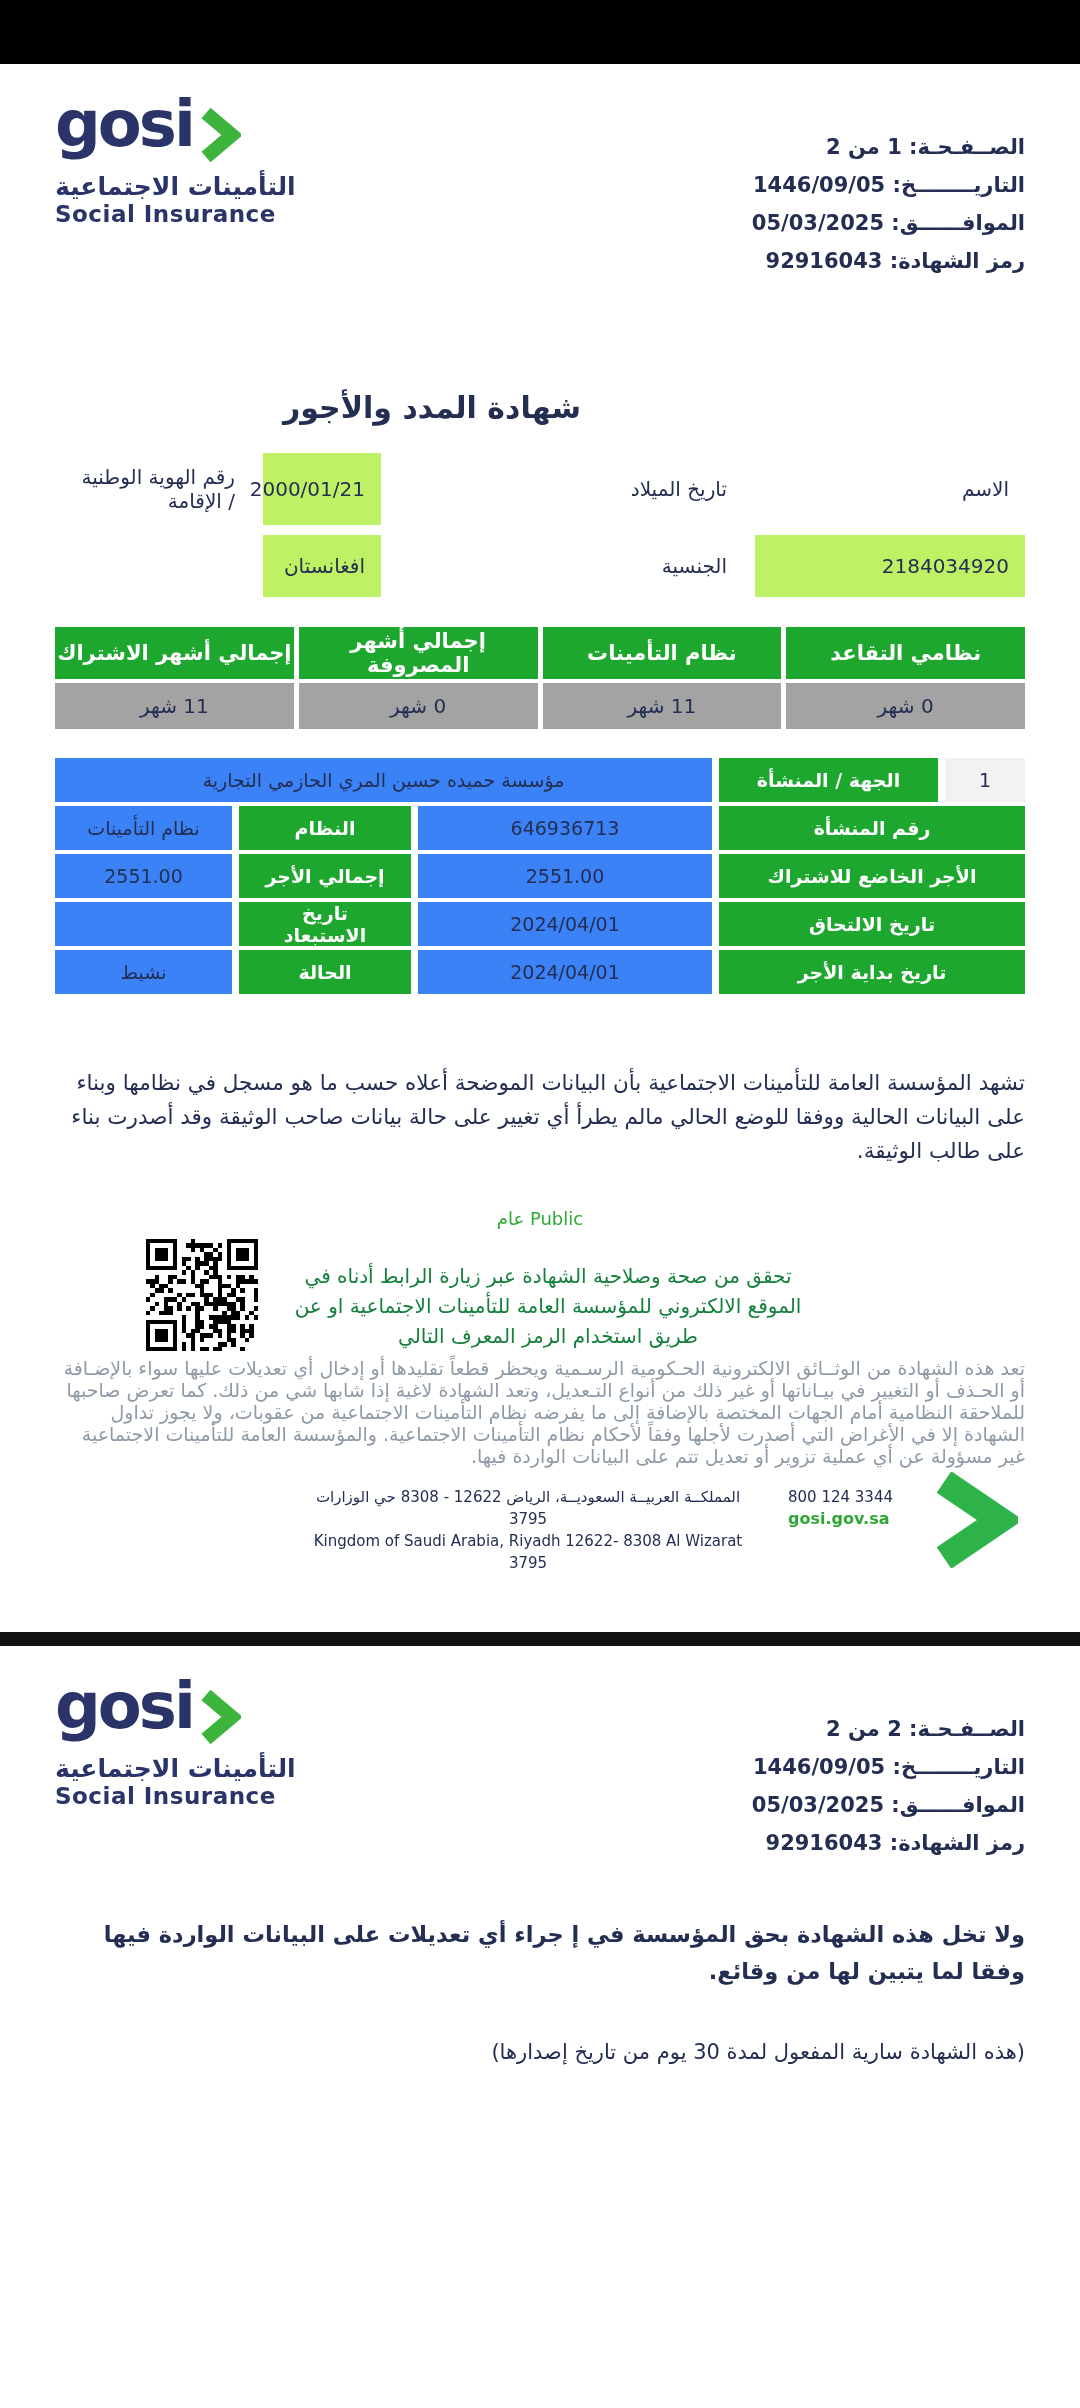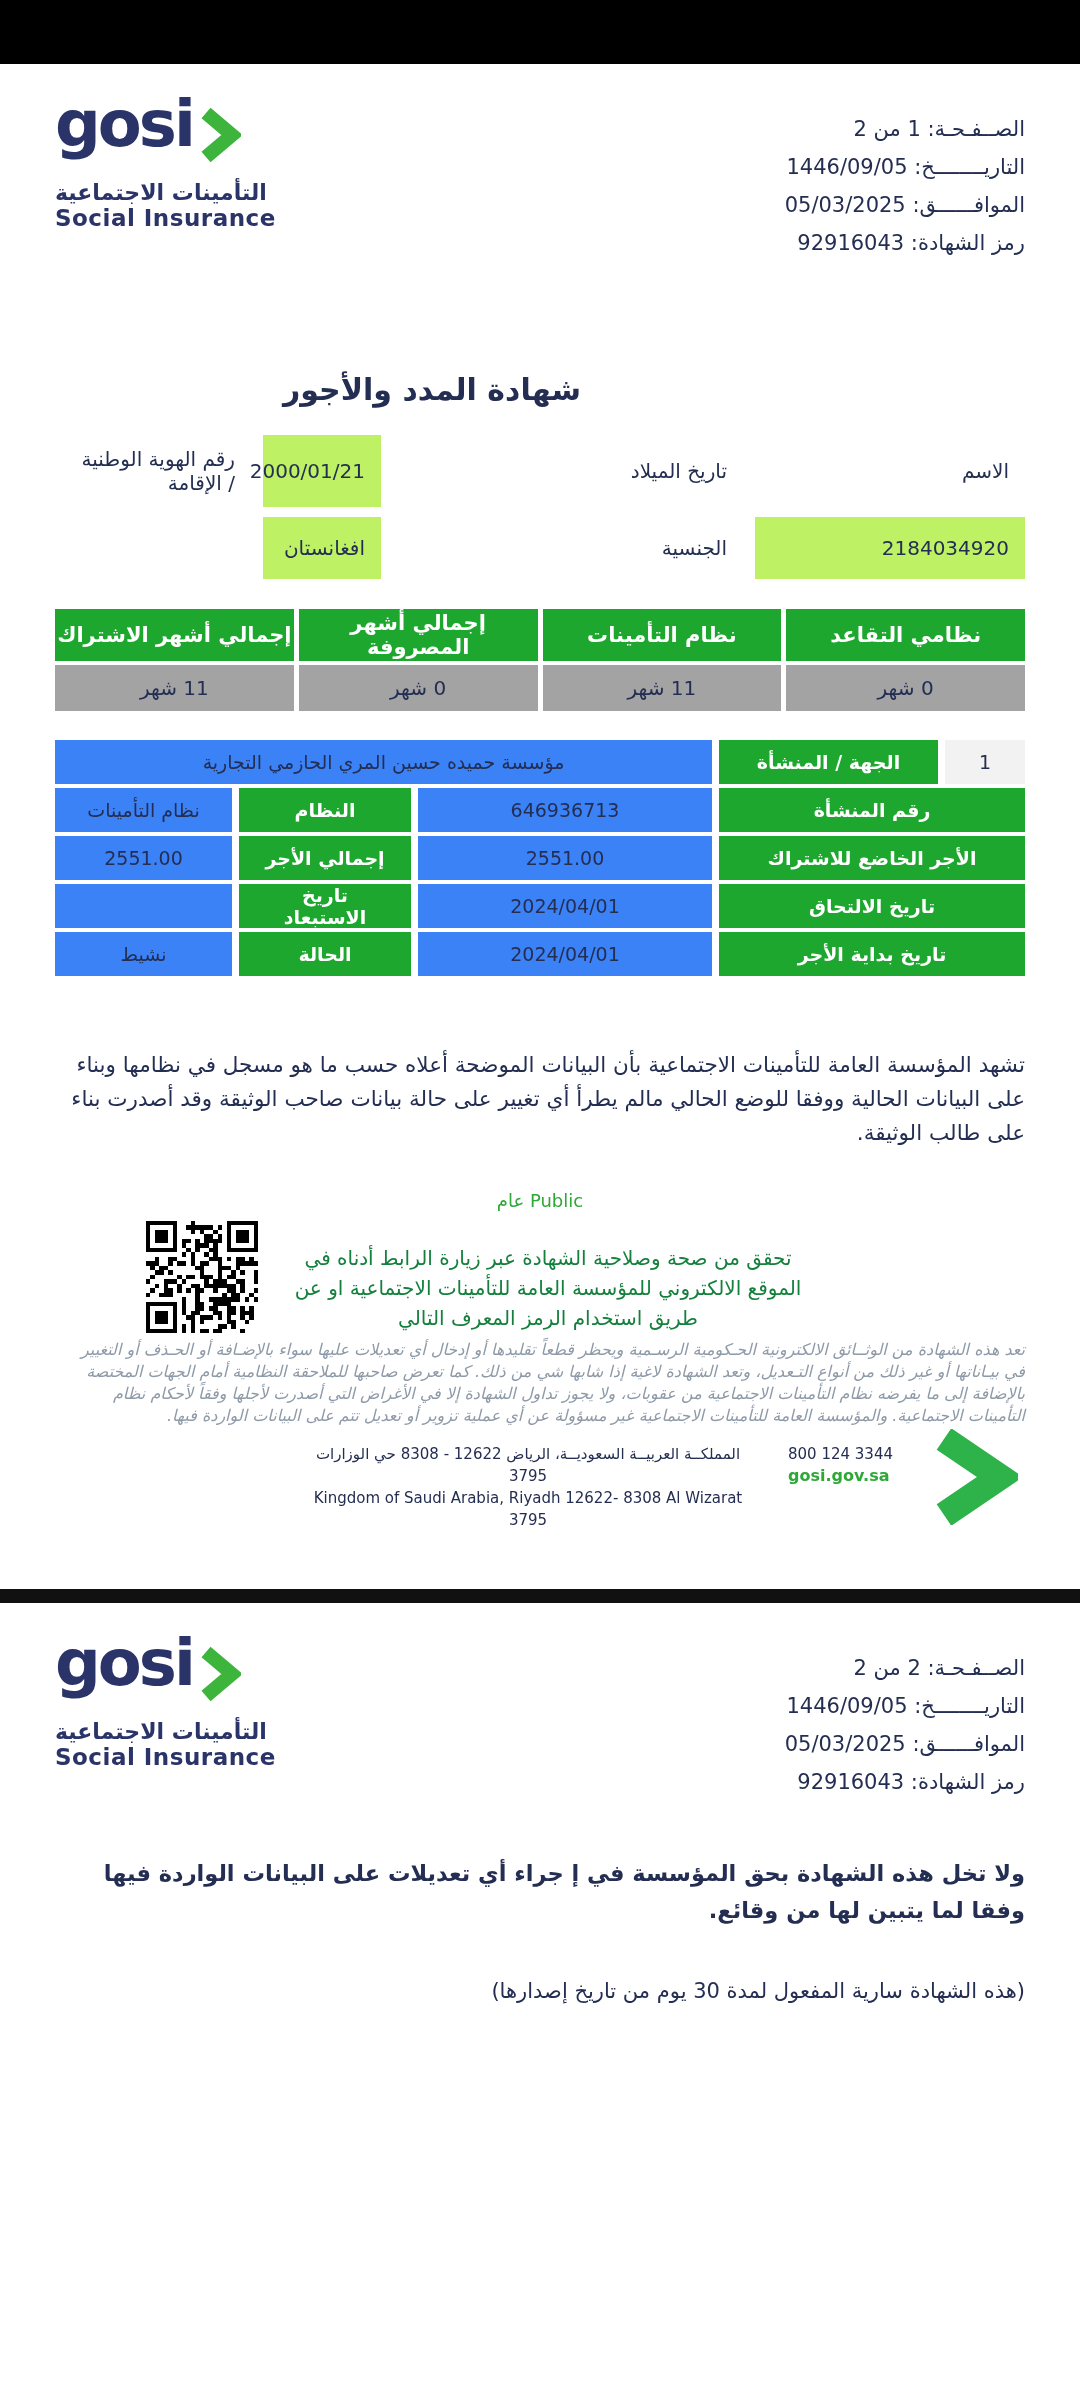--- a/index.html
+++ b/index.html
@@ -5,26 +5,26 @@
   * { box-sizing: border-box; }
   body {
     margin: 0; width: 1080px; height: 2408px; background: #fff;
     font-family: "DejaVu Sans", sans-serif; color: #242e52; overflow: hidden;
   }
   .topbar { height: 64px; background: #000; }
   .page { padding: 0 55px; direction: rtl; }
 
   
   .page-header { display: flex; justify-content: space-between; align-items: flex-start; margin-top: 30px; }
-  .meta { margin-top: 16px; font-size: 21px; line-height: 38px; }
+  .meta { margin-top: 34px; font-size: 21px; line-height: 38px; font-weight: bold; }
   .logo { direction: ltr; text-align: left; }
   .logo-word { display: flex; align-items: flex-start; }
   .wordmark { font-size: 64px; font-weight: bold; color: #2a3468; letter-spacing: -3px; line-height: 0.95; }
   .logo-chev { margin: 12px 0 0 6px; }
-  .tag-ar { font-size: 22px; font-weight: bold; color: #2a3468; margin-top: 12px; }
+  .tag-ar { font-size: 25px; font-weight: bold; color: #2a3468; margin-top: 4px; }
   .tag-en { font-size: 23px; font-weight: bold; color: #2a3468; letter-spacing: .5px; }
 
   .title { font-size: 30px; font-weight: bold; text-align: center; transform: translateX(-108px); margin: 110px 0 0 0; }
 
   
   .t-personal { display: grid; grid-template-columns: 270px 350px 118px 1fr; gap: 10px 12px; margin-top: 28px; font-size: 20px; }
   .t-personal .lbl { display: flex; align-items: center; padding: 0 16px; }
   .t-personal .val { background: #bef264; display: flex; align-items: center; padding: 8px 16px; }
   .t-personal > :nth-child(-n+4) { min-height: 72px; }
   .t-personal > :nth-child(n+5) { min-height: 62px; }
@@ -42,21 +42,21 @@
   .t-est .v { background: #3b82f6; display: flex; align-items: center; justify-content: center; min-height: 44px; }
   .t-est .idx { background: #f2f2f2; display: flex; align-items: center; justify-content: center; min-height: 44px; }
 
   .statement { margin-top: 72px; font-size: 21.5px; line-height: 34px; text-align: right; }
   .classification { direction: ltr; text-align: center; color: #2ea836; font-size: 18px; margin-top: 40px; }
 
   .qr-row { direction: ltr; display: flex; margin-top: 10px; }
   .qr { width: 112px; height: 112px; margin-left: 91px; flex: none; }
   .qr-text { width: 520px; margin-left: 30px; padding-top: 22px; text-align: center; color: #15803d; font-size: 20px; line-height: 30px; direction: rtl; }
 
-  .fineprint { margin-top: 6px; color: #8e9aa8; font-size: 16px; line-height: 22px; text-align: right; font-style: italic; }
+  .fineprint { margin-top: 6px; color: #8e9aa8; font-size: 19px; line-height: 22px; text-align: right; }
 
   .footer { direction: ltr; position: relative; height: 100px; margin-top: 12px; }
   .addr { position: absolute; left: 253px; width: 440px; text-align: center; font-size: 15px; line-height: 22px; }
   .contact { position: absolute; left: 733px; font-size: 15px; line-height: 22px; }
   .site { color: #2ea836; font-weight: bold; font-size: 16px; }
   .big-chev { position: absolute; left: 875px; top: -14px; }
 
   .divider { height: 14px; background: #111; margin-top: 46px; }
 
   .p2-bold { margin-top: 54px; font-weight: bold; font-size: 22.5px; line-height: 37px; text-align: right; }

